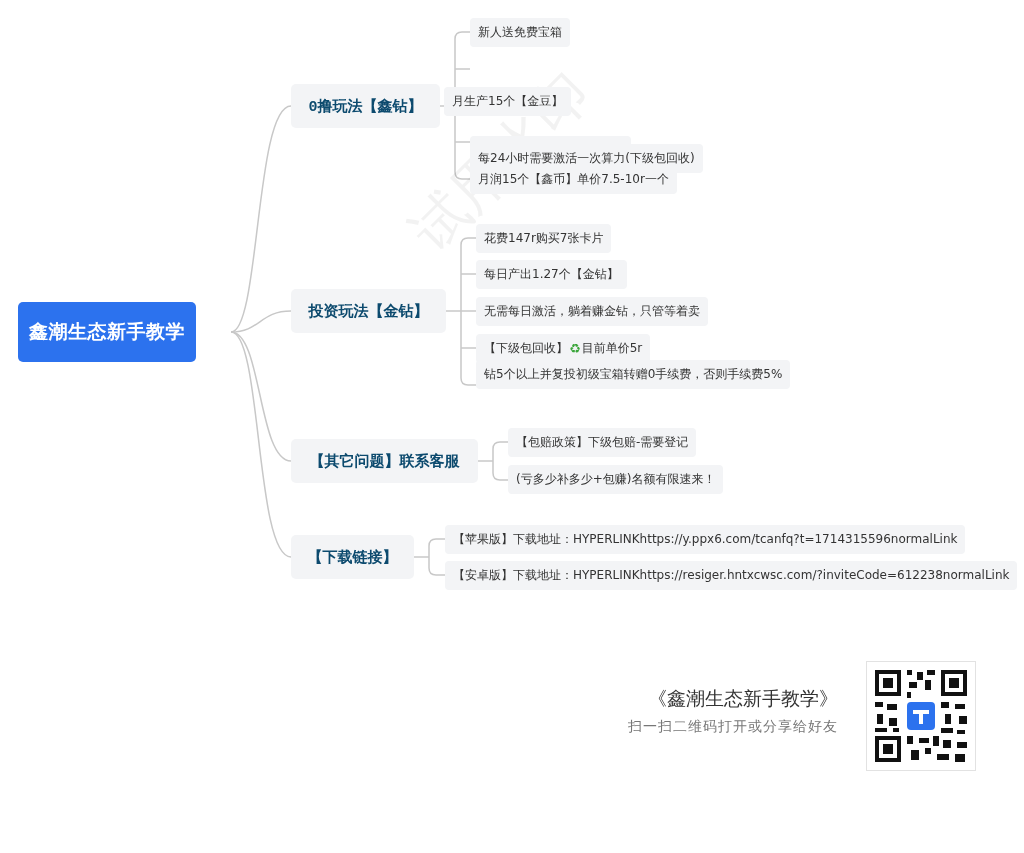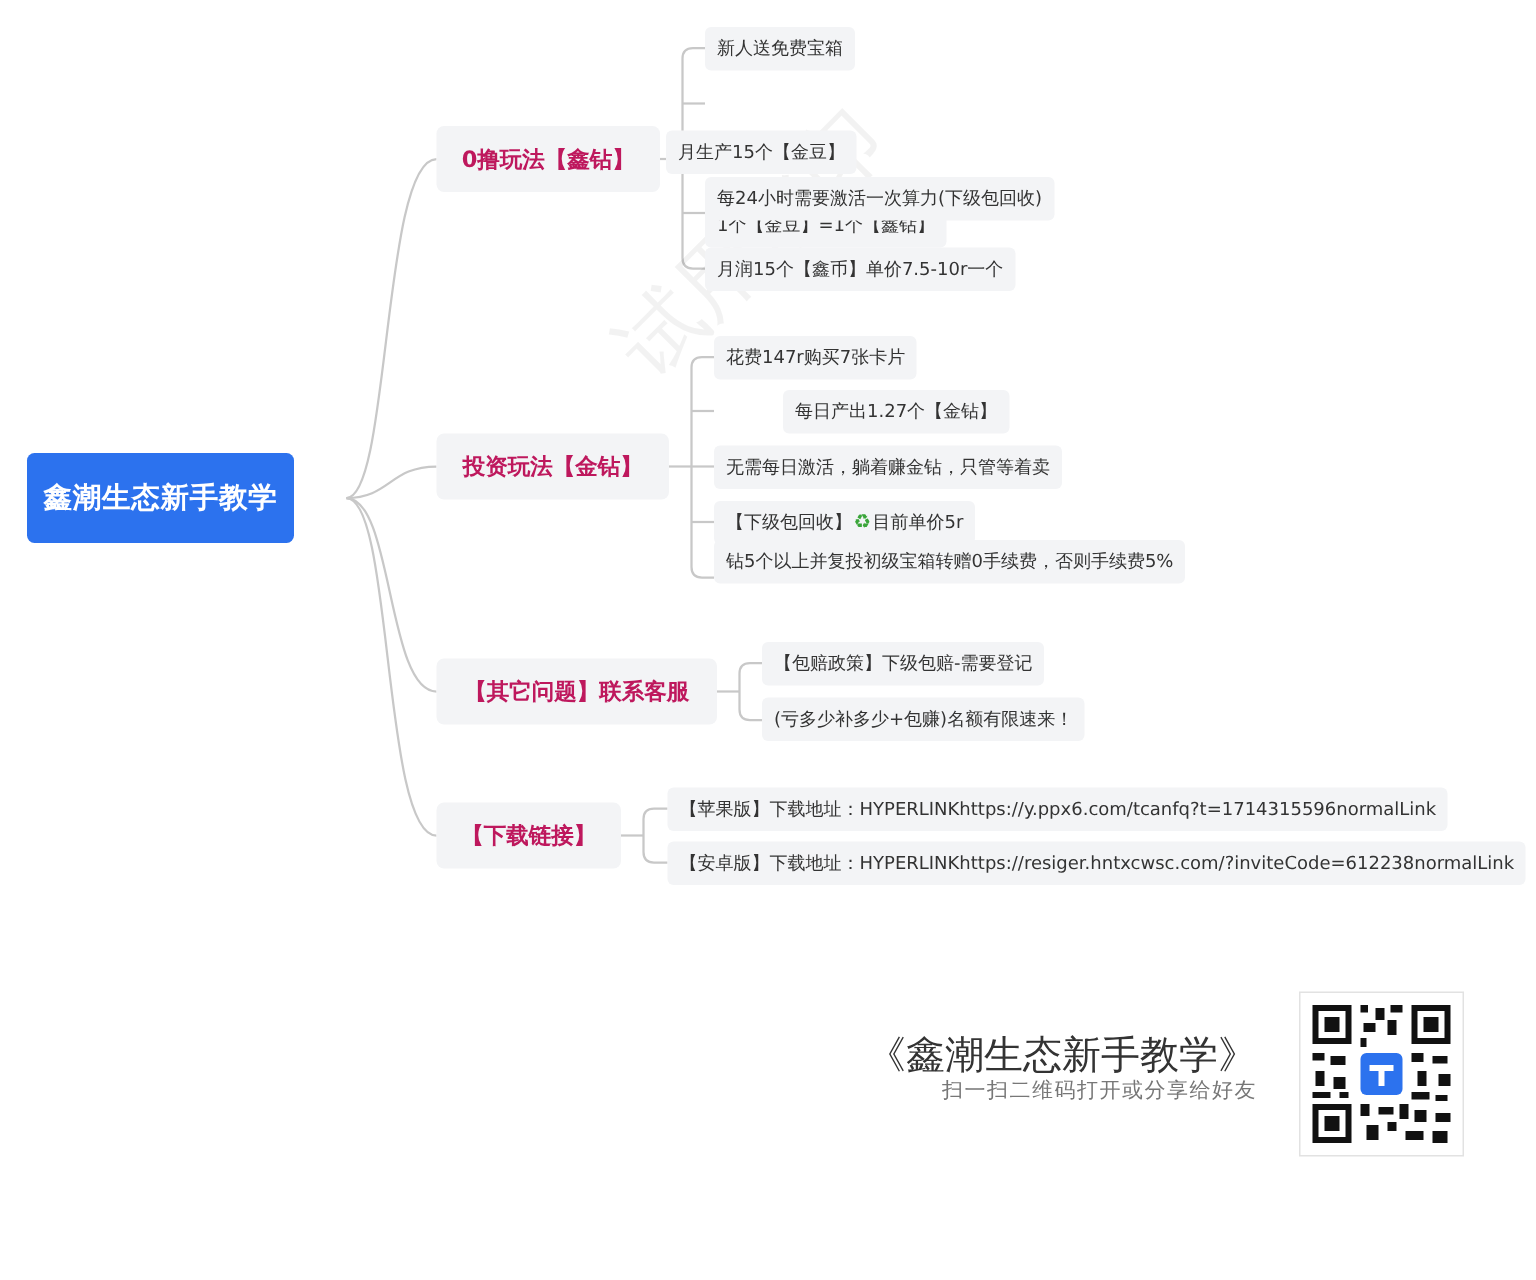--- a/index.html
+++ b/index.html
@@ -1,28 +1,28 @@
 <!DOCTYPE html>
 <html><head>
 <meta charset="utf-8">
 <style>
   html, body { margin:0; padding:0; }
   body { width:1024px; height:853px; background:#ffffff; position:relative; overflow:hidden;
          font-family: "DejaVu Sans", "Liberation Sans", sans-serif; color:#2b2b2b; }
   .abs { position:absolute; }
   .root { left:18px; top:302px; width:178px; height:60px; background:#2c72ee; border-radius:5px;
           color:#fff; font-size:19px; font-weight:bold; display:flex; align-items:center; justify-content:center; letter-spacing:0.5px; }
-  .branch { background:#f3f4f6; border-radius:5px; font-size:15px; font-weight:bold; color:#be185d;
-            display:flex; align-items:center; justify-content:center; height:44px; }
+  .branch { background:#f3f4f6; border-radius:5px; font-size:15px; font-weight:bold; color:#0c4a6e;
+            display:flex; align-items:center; justify-content:center; height:44px;font-family:Liberation Mono, monospace; }
   .leaf { background:#f3f4f6; border-radius:4px; font-size:12px; color:#333; height:29px;
           display:flex; align-items:center; padding:0 8px; white-space:nowrap; box-sizing:border-box; }
   svg.lines { position:absolute; left:0; top:0; }
   .watermark { position:absolute; left:395px; top:215px; font-size:56px; color:rgba(0,0,0,0.05);
                transform:rotate(-45deg); transform-origin:left top; white-space:nowrap; pointer-events:none; }
-  .footer-title { position:absolute; right:186px; top:686px; font-size:26px; color:#333; }
+  .footer-title { position:absolute; right:186px; top:686px; font-size:19px; color:#333; }
   .footer-sub { position:absolute; right:186px; top:718px; font-size:14px; color:#777; letter-spacing:1px; }
   .qr { position:absolute; left:866px; top:661px; width:110px; height:110px; border:1px solid #e2e2e2; background:#fff; box-sizing:border-box; }
   .recycle { color:#3aa53a; font-size:13px; margin:0 1px; }
 </style>
 </head>
 <body>
 
 <svg class="lines" width="1024" height="853">
   <g fill="none" stroke="#c8c8c8" stroke-width="1.5">
 
@@ -52,26 +52,26 @@
 </svg>
 
 <div class="watermark">试用水印</div>
 
 <div class="abs root">鑫潮生态新手教学</div>
 
 <div class="abs branch" style="left:291px;top:84px;width:149px;">0撸玩法【鑫钻】</div>
 <div class="abs leaf" style="left:470px;top:18px;">新人送免费宝箱</div>
 <div class="abs leaf" style="left:444px;top:55px;margin-top:32px;">月生产15个【金豆】</div>
 <div class="abs leaf" style="left:470px;top:92px;margin-top:44px;">1个【金豆】=1个【鑫钻】</div>
-<div class="abs leaf" style="left:470px;top:118px;">每24小时需要激活一次算力(下级包回收)</div>
+<div class="abs leaf" style="left:470px;top:144px;">每24小时需要激活一次算力(下级包回收)</div>
 <div class="abs leaf" style="left:470px;top:165px;">月润15个【鑫币】单价7.5-10r一个</div>
 
 <div class="abs branch" style="left:291px;top:289px;width:155px;">投资玩法【金钻】</div>
 <div class="abs leaf" style="left:476px;top:224px;">花费147r购买7张卡片</div>
-<div class="abs leaf" style="left:476px;top:260px;margin-left:46px;">每日产出1.27个【金钻】</div>
+<div class="abs leaf" style="left:476px;top:260px;">每日产出1.27个【金钻】</div>
 <div class="abs leaf" style="left:476px;top:297px;">无需每日激活，躺着赚金钻，只管等着卖</div>
 <div class="abs leaf" style="left:476px;top:334px;">
   <span>【下级包回收】</span>
   <span class="recycle">♻</span>
   <span>目前单价5r</span>
 </div>
 <div class="abs leaf" style="left:476px;top:360px;">钻5个以上并复投初级宝箱转赠0手续费，否则手续费5%</div>
 
 <div class="abs branch" style="left:291px;top:439px;width:187px;">【其它问题】联系客服</div>
 <div class="abs leaf" style="left:508px;top:428px;">【包赔政策】下级包赔-需要登记</div>

